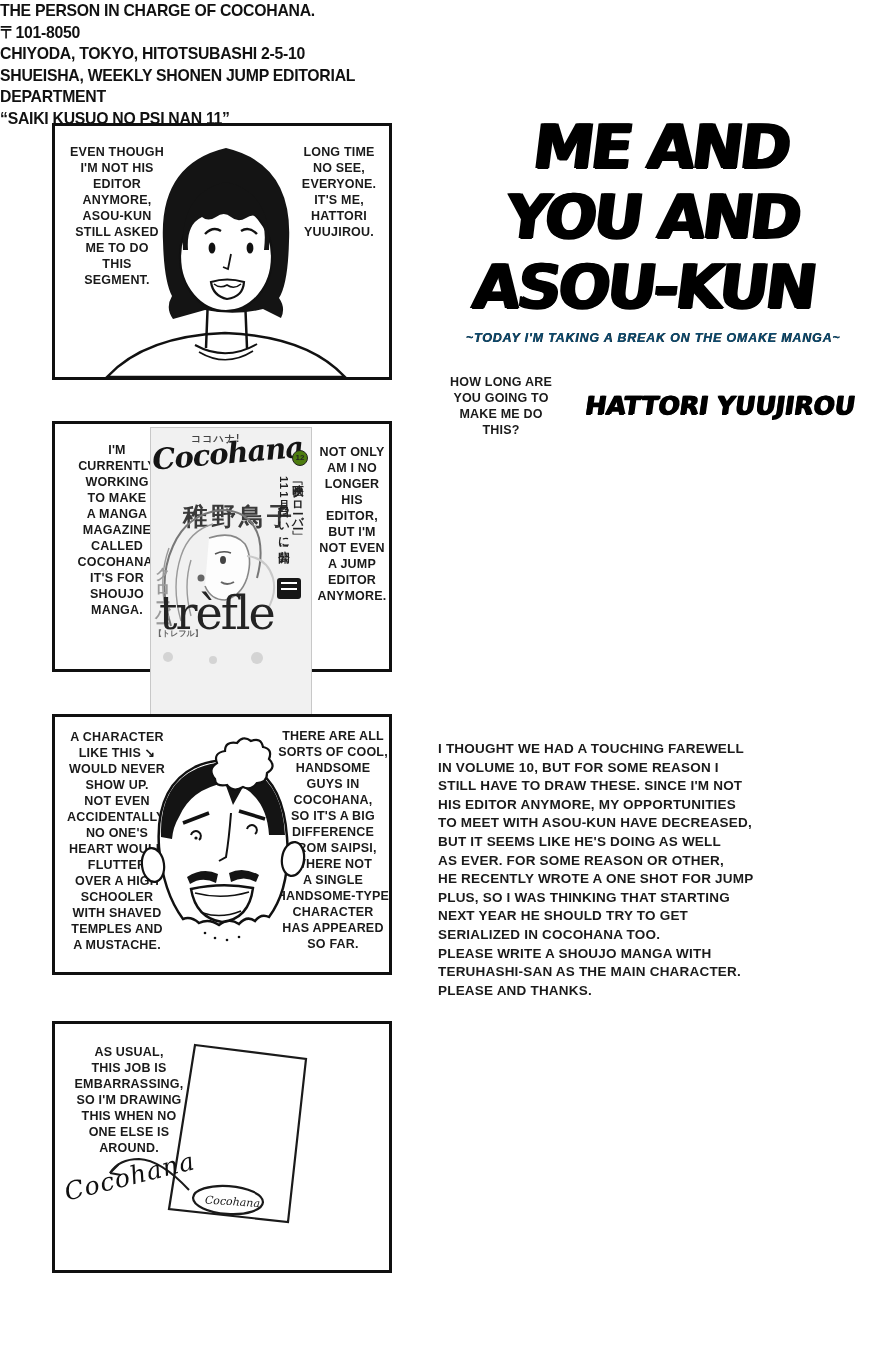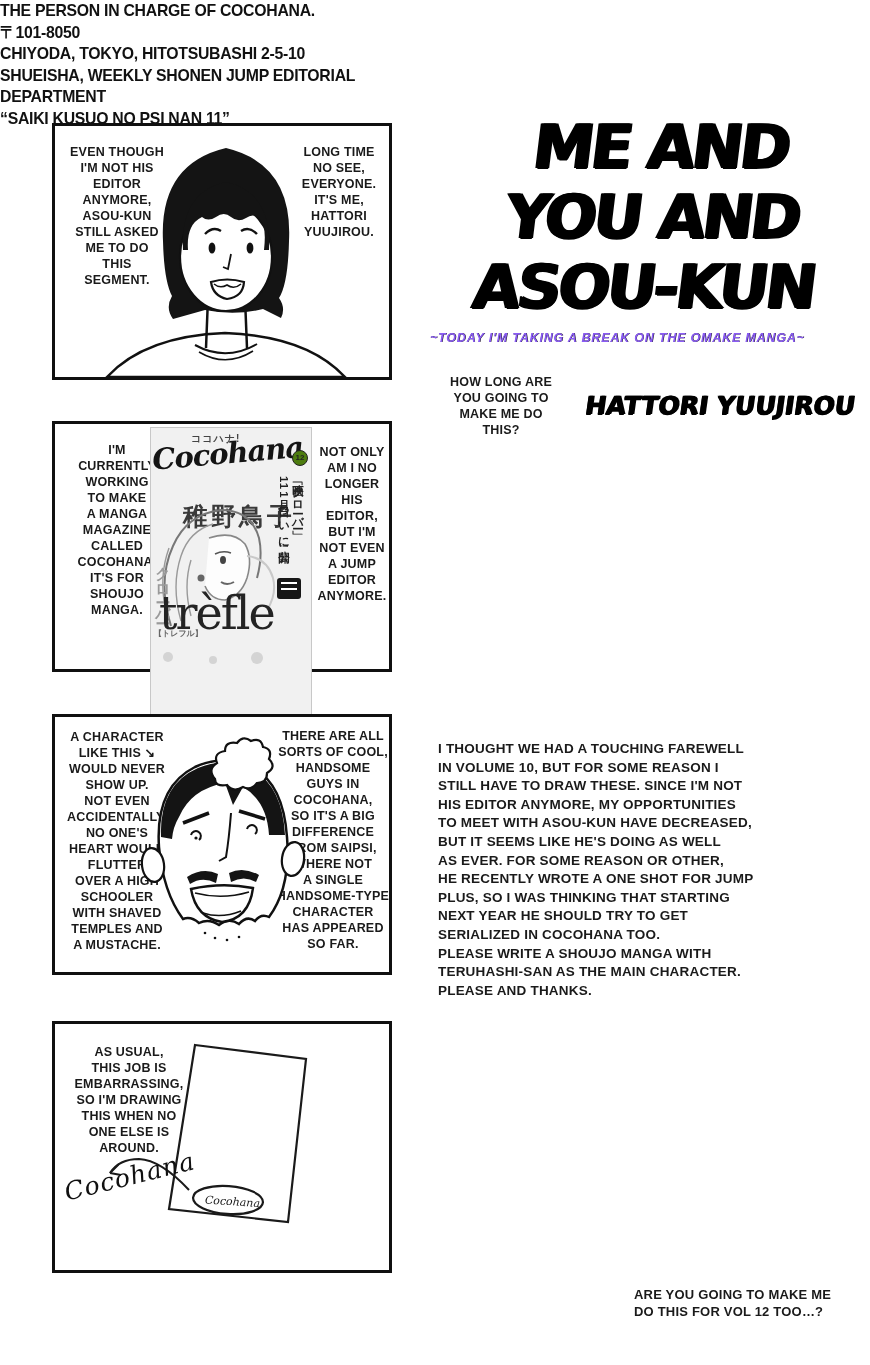--- a/index.html
+++ b/index.html
@@ -11,22 +11,22 @@
   #panel-3{top:714px;height:261px;}
   #panel-4{top:1012px;height:252px;margin-top:9px;}
   .dialogue{position:absolute;font-weight:bold;font-size:12.5px;line-height:16px;
             text-align:center;white-space:pre-line;letter-spacing:.2px;color:#1a1a1a;}
   .drawing{position:absolute;left:0;top:0;}
   
   .title{position:absolute;left:452px;top:112px;width:400px;text-align:center;
          font-family:"DejaVu Sans",sans-serif;font-weight:bold;font-size:61px;line-height:70px;
          letter-spacing:-3px;color:#000;transform:skewX(-7deg);
          text-shadow:2px 0 #000,-1px 0 #000,1px 1px #000;}
-  .subtitle{position:absolute;left:430px;top:331px;width:410px;
-            font-weight:bold;font-style:italic;font-size:12.5px;letter-spacing:.8px;color:#8b5cf6;
+  .subtitle{position:absolute;left:448px;top:331px;width:410px;text-align:center;
+            font-weight:bold;font-style:italic;font-size:12.5px;letter-spacing:.8px;color:#0c4a6e;
             text-shadow:.4px 0 #111;}
   .grumble{position:absolute;left:436px;top:374px;width:130px;}
   .author{position:absolute;left:585px;top:391px;font-family:"DejaVu Sans",sans-serif;
           font-weight:bold;font-size:25px;letter-spacing:0;color:#000;transform:skewX(-8deg);
           text-shadow:1.4px 0 #000,0 .6px #000;}
   .body-text{position:absolute;font-weight:bold;font-size:13.5px;line-height:18.6px;
              white-space:pre-line;letter-spacing:.2px;color:#1a1a1a;}
   #main-paragraph{left:438px;top:740px;width:404px;}
   #contact-intro{left:438px;top:1046px;width:404px;}
   #contact-address{left:438px;top:1128px;width:440px;font-family:"Liberation Sans",sans-serif;
@@ -253,15 +253,13 @@
 PLEASE WRITE A SHOUJO MANGA WITH
 TERUHASHI-SAN AS THE MAIN CHARACTER.
 PLEASE AND THANKS.</div>
 
   <div id="contact-address">THE PERSON IN CHARGE OF COCOHANA.
 〒101-8050
 CHIYODA, TOKYO, HITOTSUBASHI 2-5-10
 SHUEISHA, WEEKLY SHONEN JUMP EDITORIAL DEPARTMENT
 “SAIKI KUSUO NO PSI NAN 11”</div>
 
-  <div class="body-text" id="footer-note">ARE YOU GOING TO MAKE ME
-DO THIS FOR VOL 12 TOO…?</div>
 </div>
 
 </body></html>

